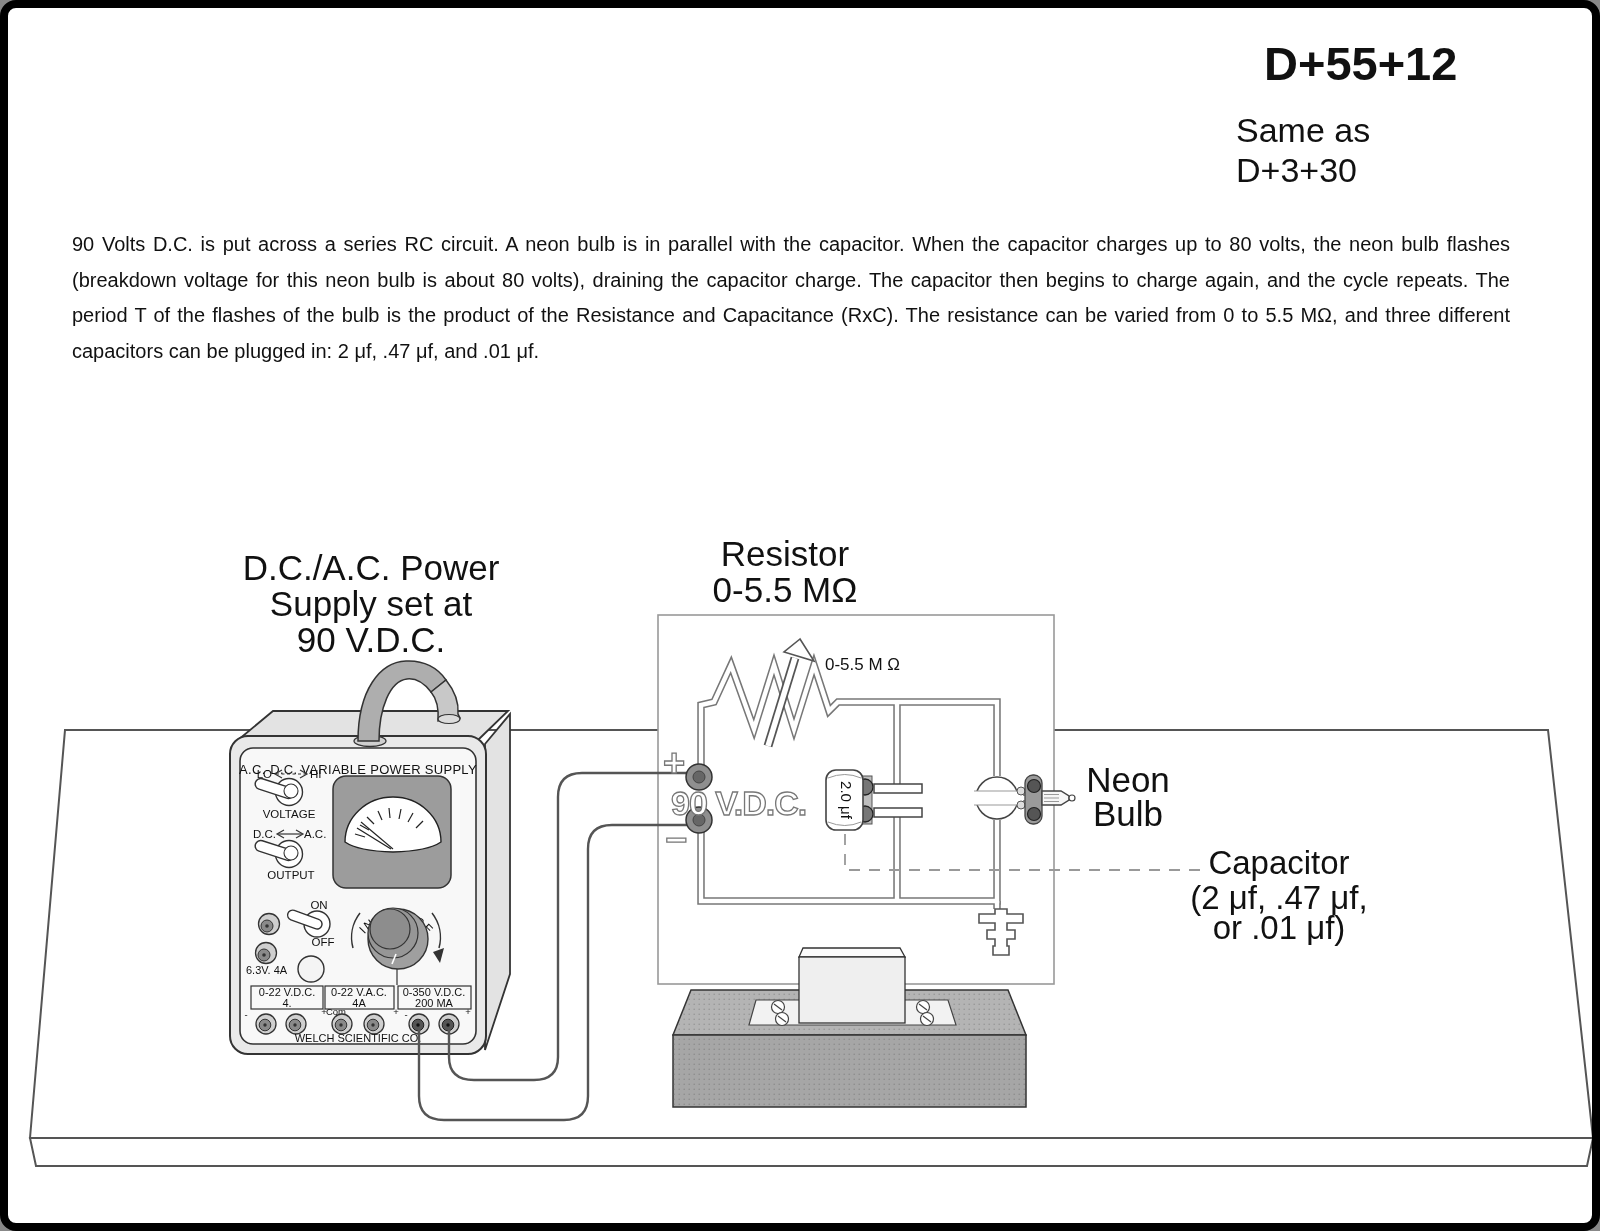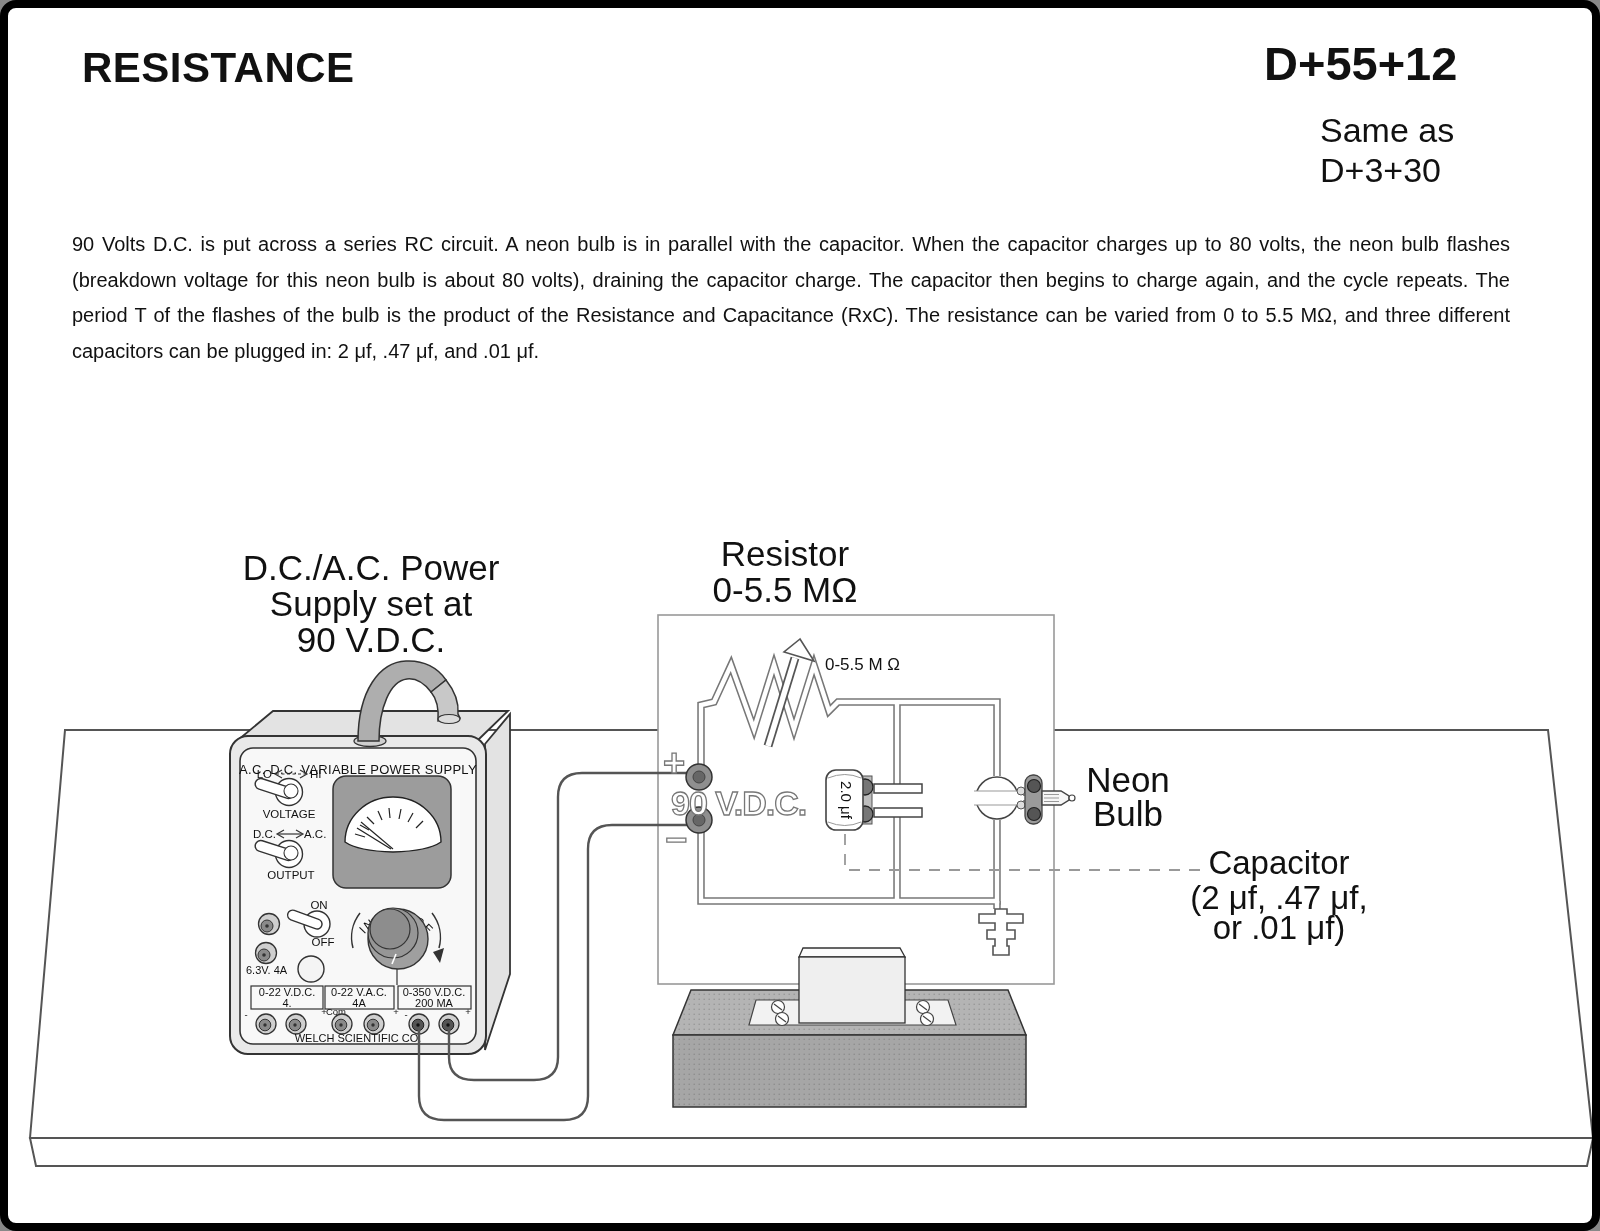--- a/index.html
+++ b/index.html
@@ -5,37 +5,36 @@
   html,body { margin:0; padding:0; background:#888; }
   .page {
     position:relative; width:1600px; height:1231px; margin:0 auto;
     background:#fff; border:8px solid #000; border-radius:16px;
     box-sizing:border-box; overflow:hidden;
     font-family:"Liberation Sans", sans-serif; color:#111;
   }
   .title       { position:absolute; left:74px;  top:36px;  font-size:42px; font-weight:bold; letter-spacing:0.5px; }
   .code        { position:absolute; left:1256px; top:28px; font-size:47px; font-weight:bold; }
   .subtitle    { position:absolute; left:66px;  top:102px; font-size:34px; }
-  .same-as     { position:absolute; left:1312px; top:102px; font-size:34px; line-height:40px; }
+  .same-as     { position:absolute; left:1228px; top:102px; font-size:34px; line-height:40px; }
   .body-text   { position:absolute; left:64px;  top:219px; width:1438px;
                  font-size:20px; line-height:35.5px; text-align:justify; }
   svg.diagram  { position:absolute; left:0; top:0; width:1600px; height:1231px; }
   svg text     { font-family:"Liberation Sans", sans-serif; fill:#111; }
   .lbl-big     { font-size:35px; }
   .lbl-cap     { font-size:33px; }
   .outline-txt { fill:#fff; stroke:#777; stroke-width:1.3px; font-weight:bold; }
   .panel-small { font-size:11.5px; }
   .panel-tiny  { font-size:9.5px;  }
 </style>
 </head>
 <body>
 
 <div class="page">
 
-  <div class="title">RESISTANCE</div>
   <div class="code">D+55+12</div>
   <div class="same-as">
     <div>Same as</div>
     <div>D+3+30</div>
   </div>
   <div class="body-text">90 Volts D.C. is put across a series RC circuit. A neon bulb is in parallel with the capacitor. When the capacitor charges up to 80 volts, the neon bulb flashes (breakdown voltage for this neon bulb is about 80 volts), draining the capacitor charge. The capacitor then begins to charge again, and the cycle repeats.  The period T of the flashes of the bulb is the product of the Resistance and Capacitance (RxC).  The resistance can be varied from 0 to 5.5 MΩ, and three different capacitors can be plugged in: 2 μf, .47 μf, and .01 μf.</div>
 
   <svg class="diagram" viewBox="0 0 1600 1231">
     <defs>
       <pattern id="ht" width="5" height="5" patternUnits="userSpaceOnUse">

